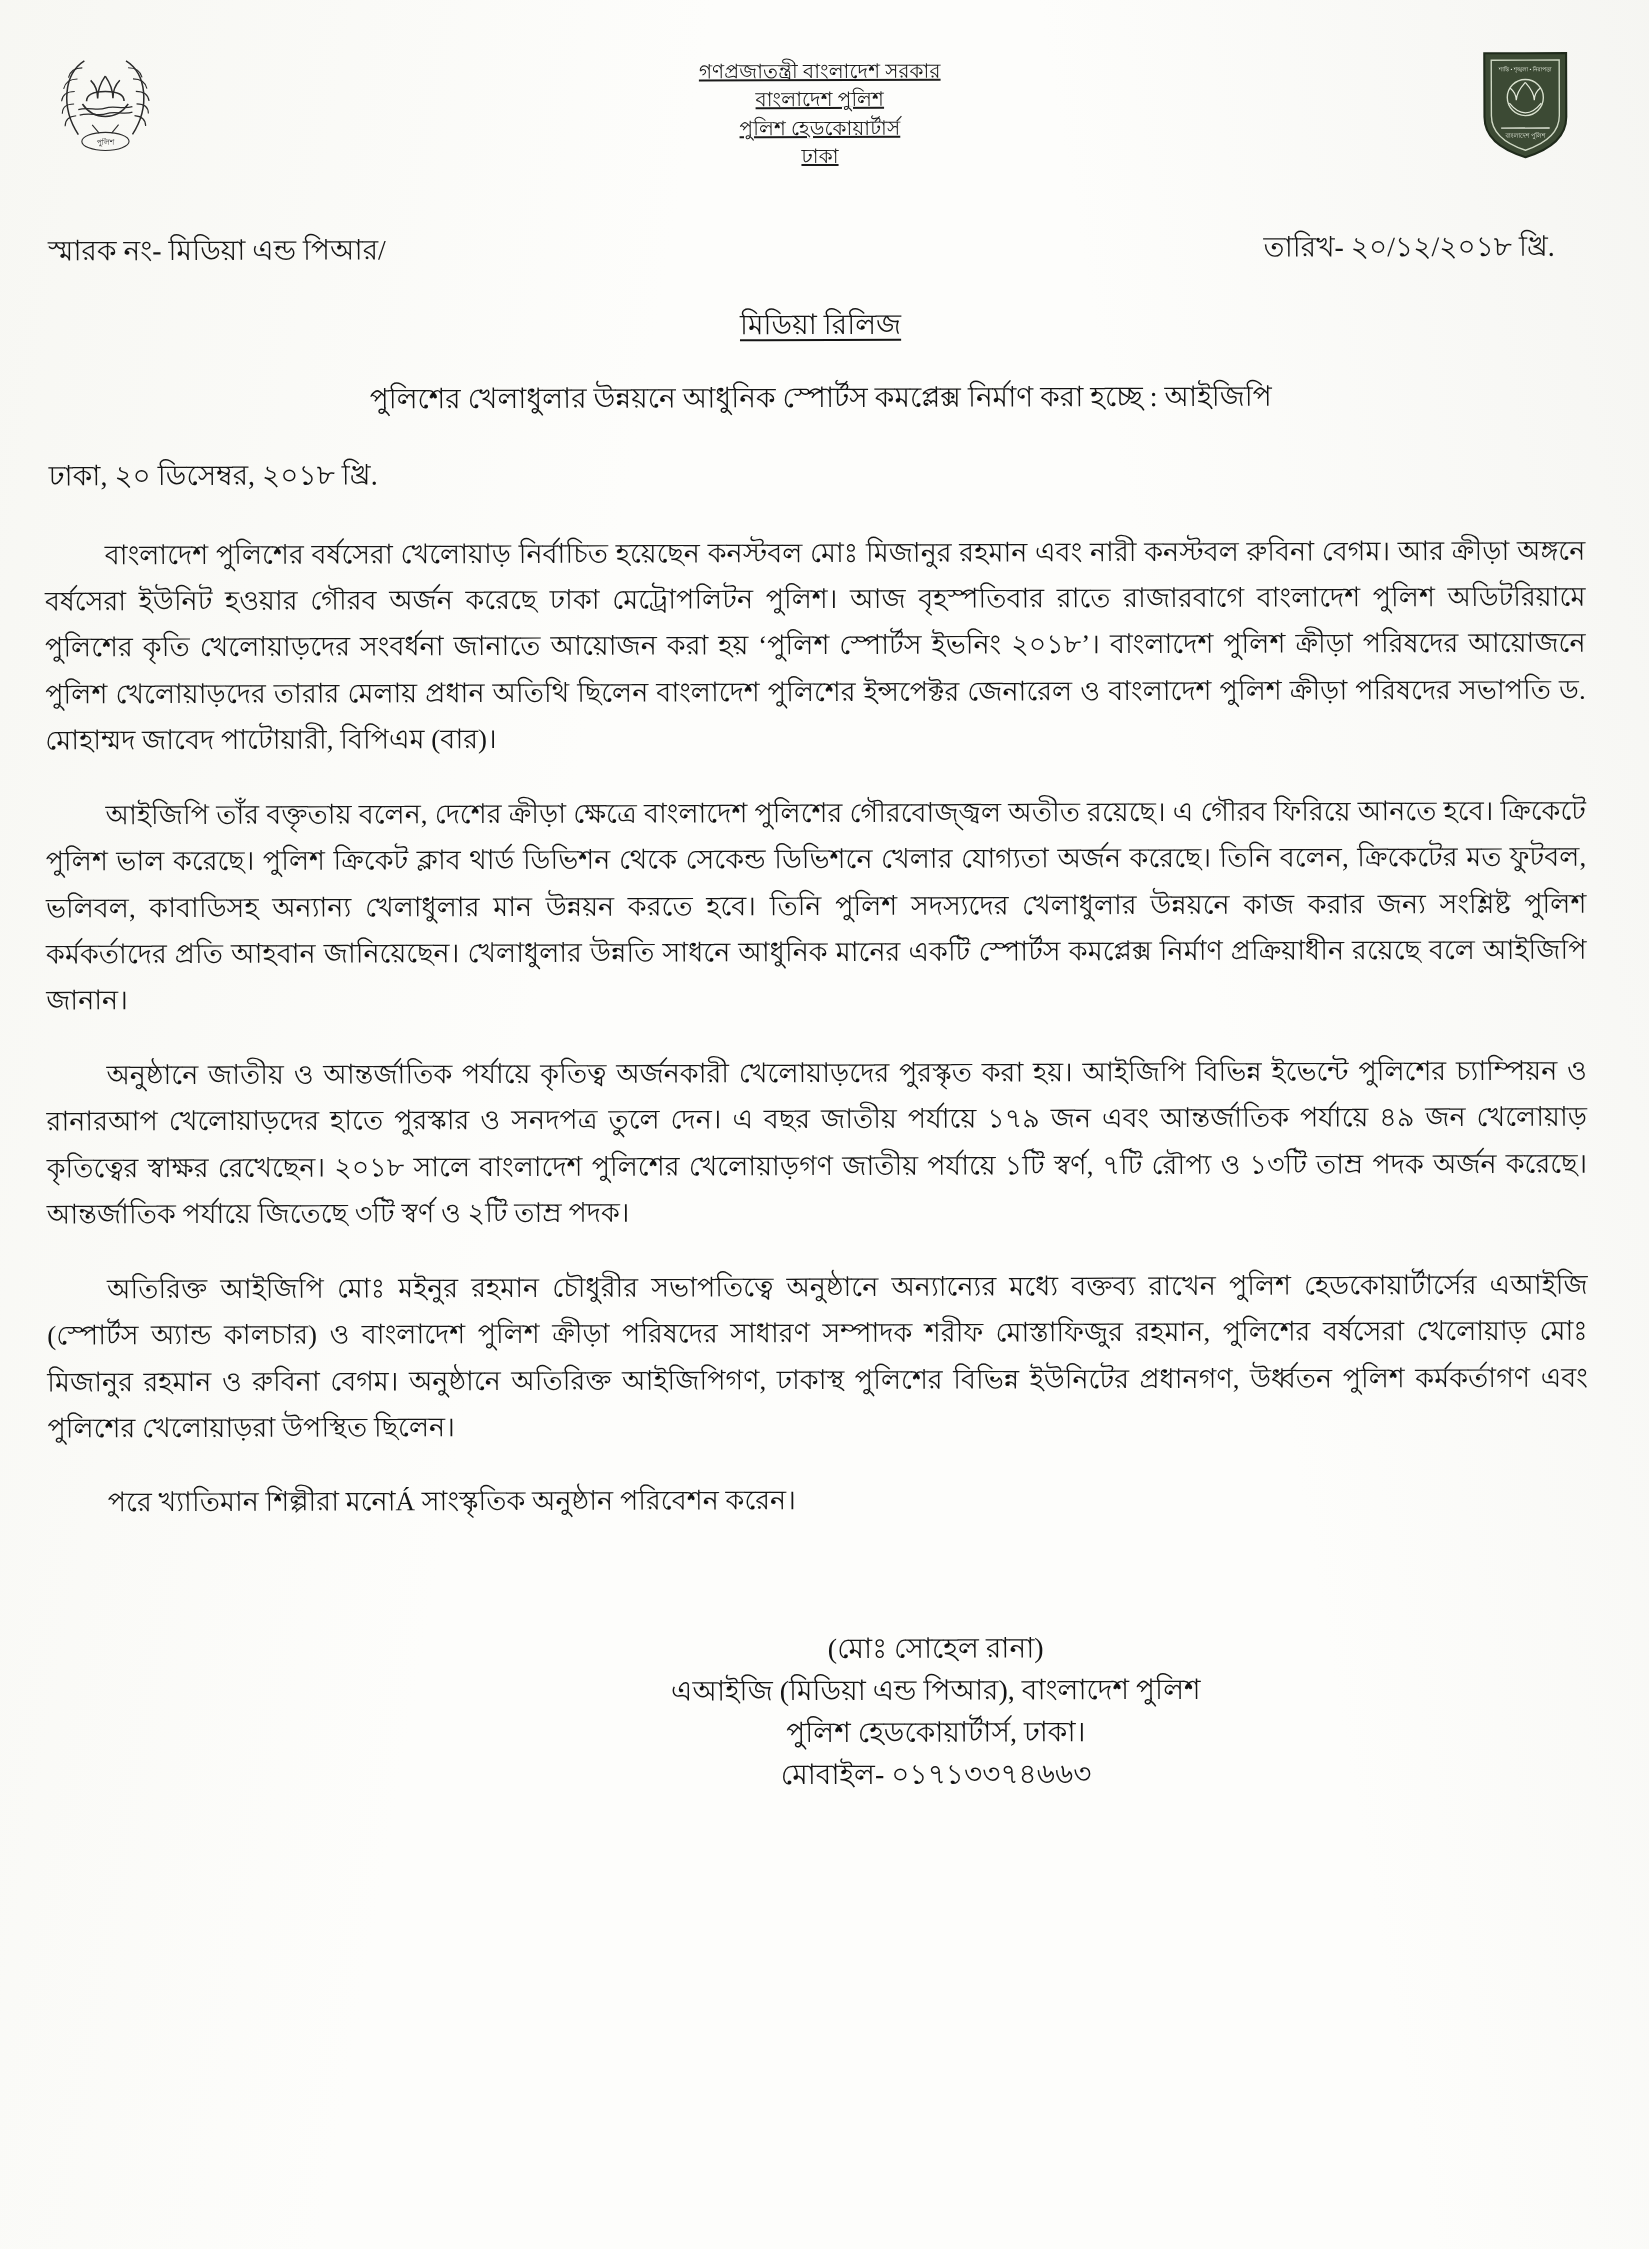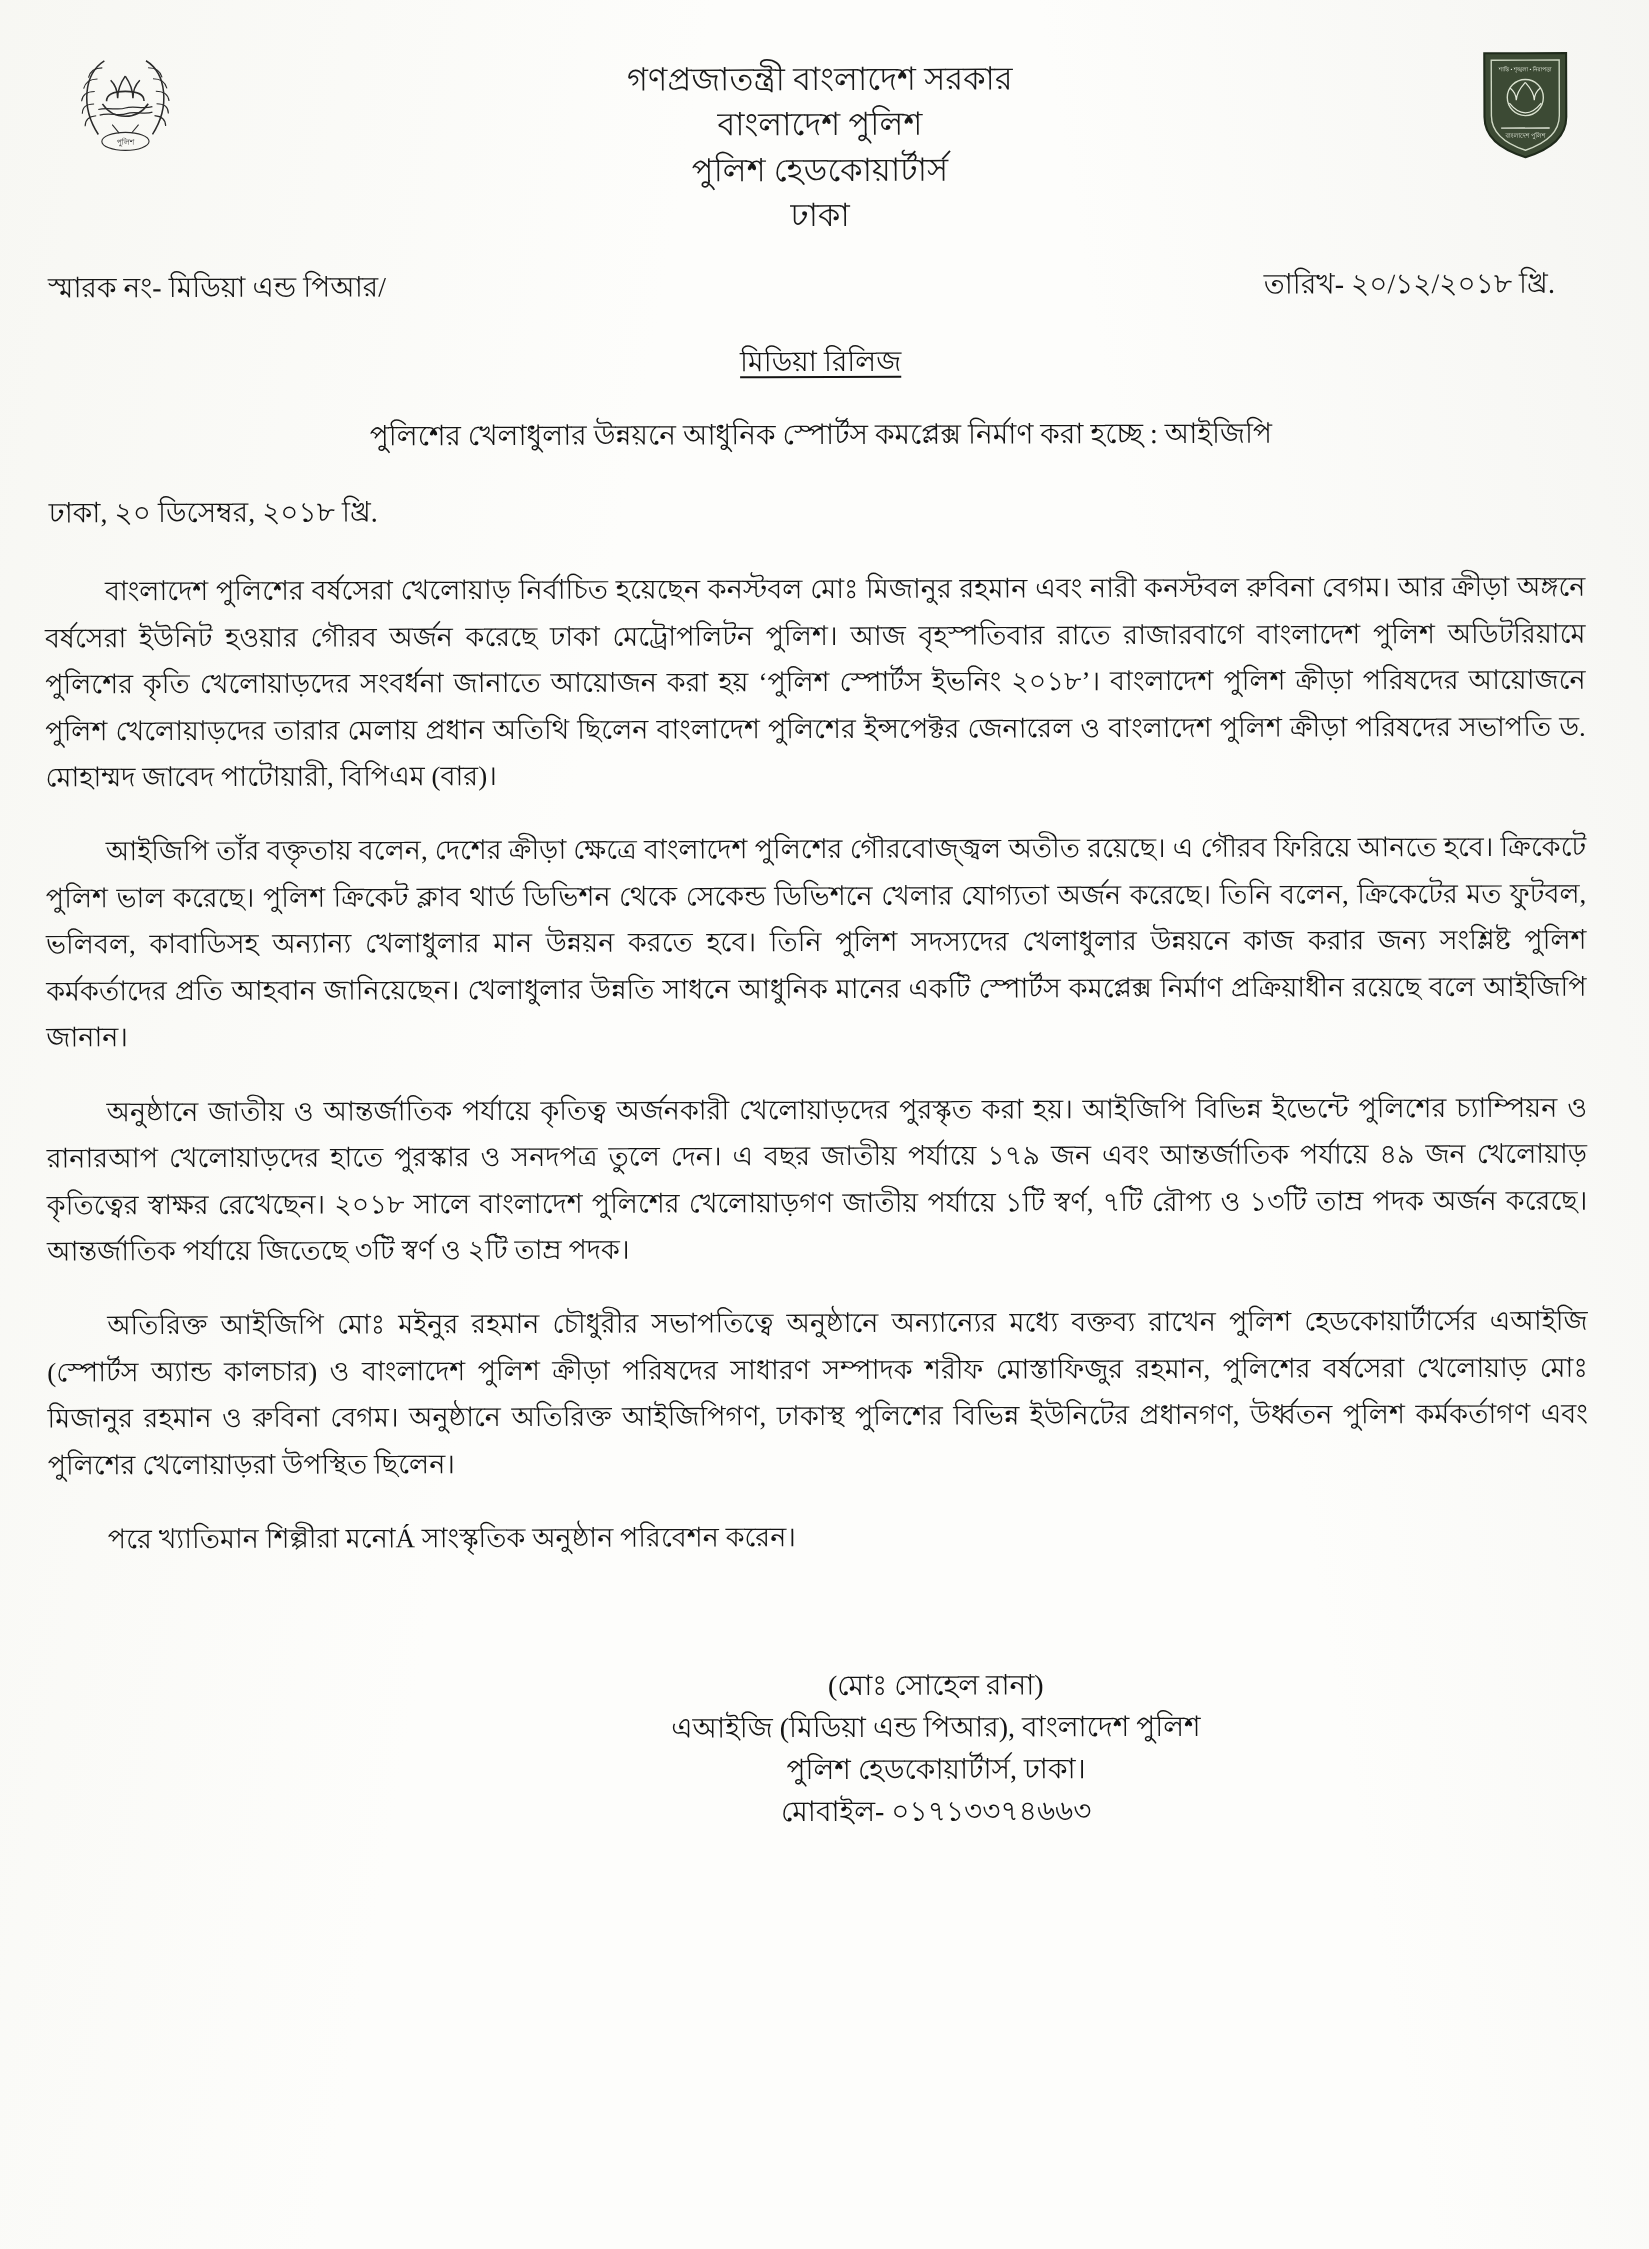--- a/index.html
+++ b/index.html
@@ -36,41 +36,42 @@
   
   .header {
     position: relative;
     display: flex;
     align-items: flex-start;
     justify-content: center;
     min-height: 173px;
   }
   .emblem-left {
     position: absolute;
-    left: 23px;
+    left: 3px;
     top: 5.5px;
     width: 118px;
     height: 125px;
   }
   .emblem-right {
     position: absolute;
     right: 19.4px;
     top: 18px;
     width: 104px;
     height: 118px;
   }
   .header-lines {
     text-align: center;
     padding-top: 28px;
   }
   .header-lines div {
-    font-size: 32px;
+    font-size: 20px;
     line-height: 1.42;
     color: #1a1a1a;
     letter-spacing: 0.1px;
+    text-decoration: underline;
   }
 
   
   .memo-row {
     display: flex;
     justify-content: space-between;
     align-items: baseline;
     margin-top: 25px;
     font-size: 28px;
     color: #161616;

